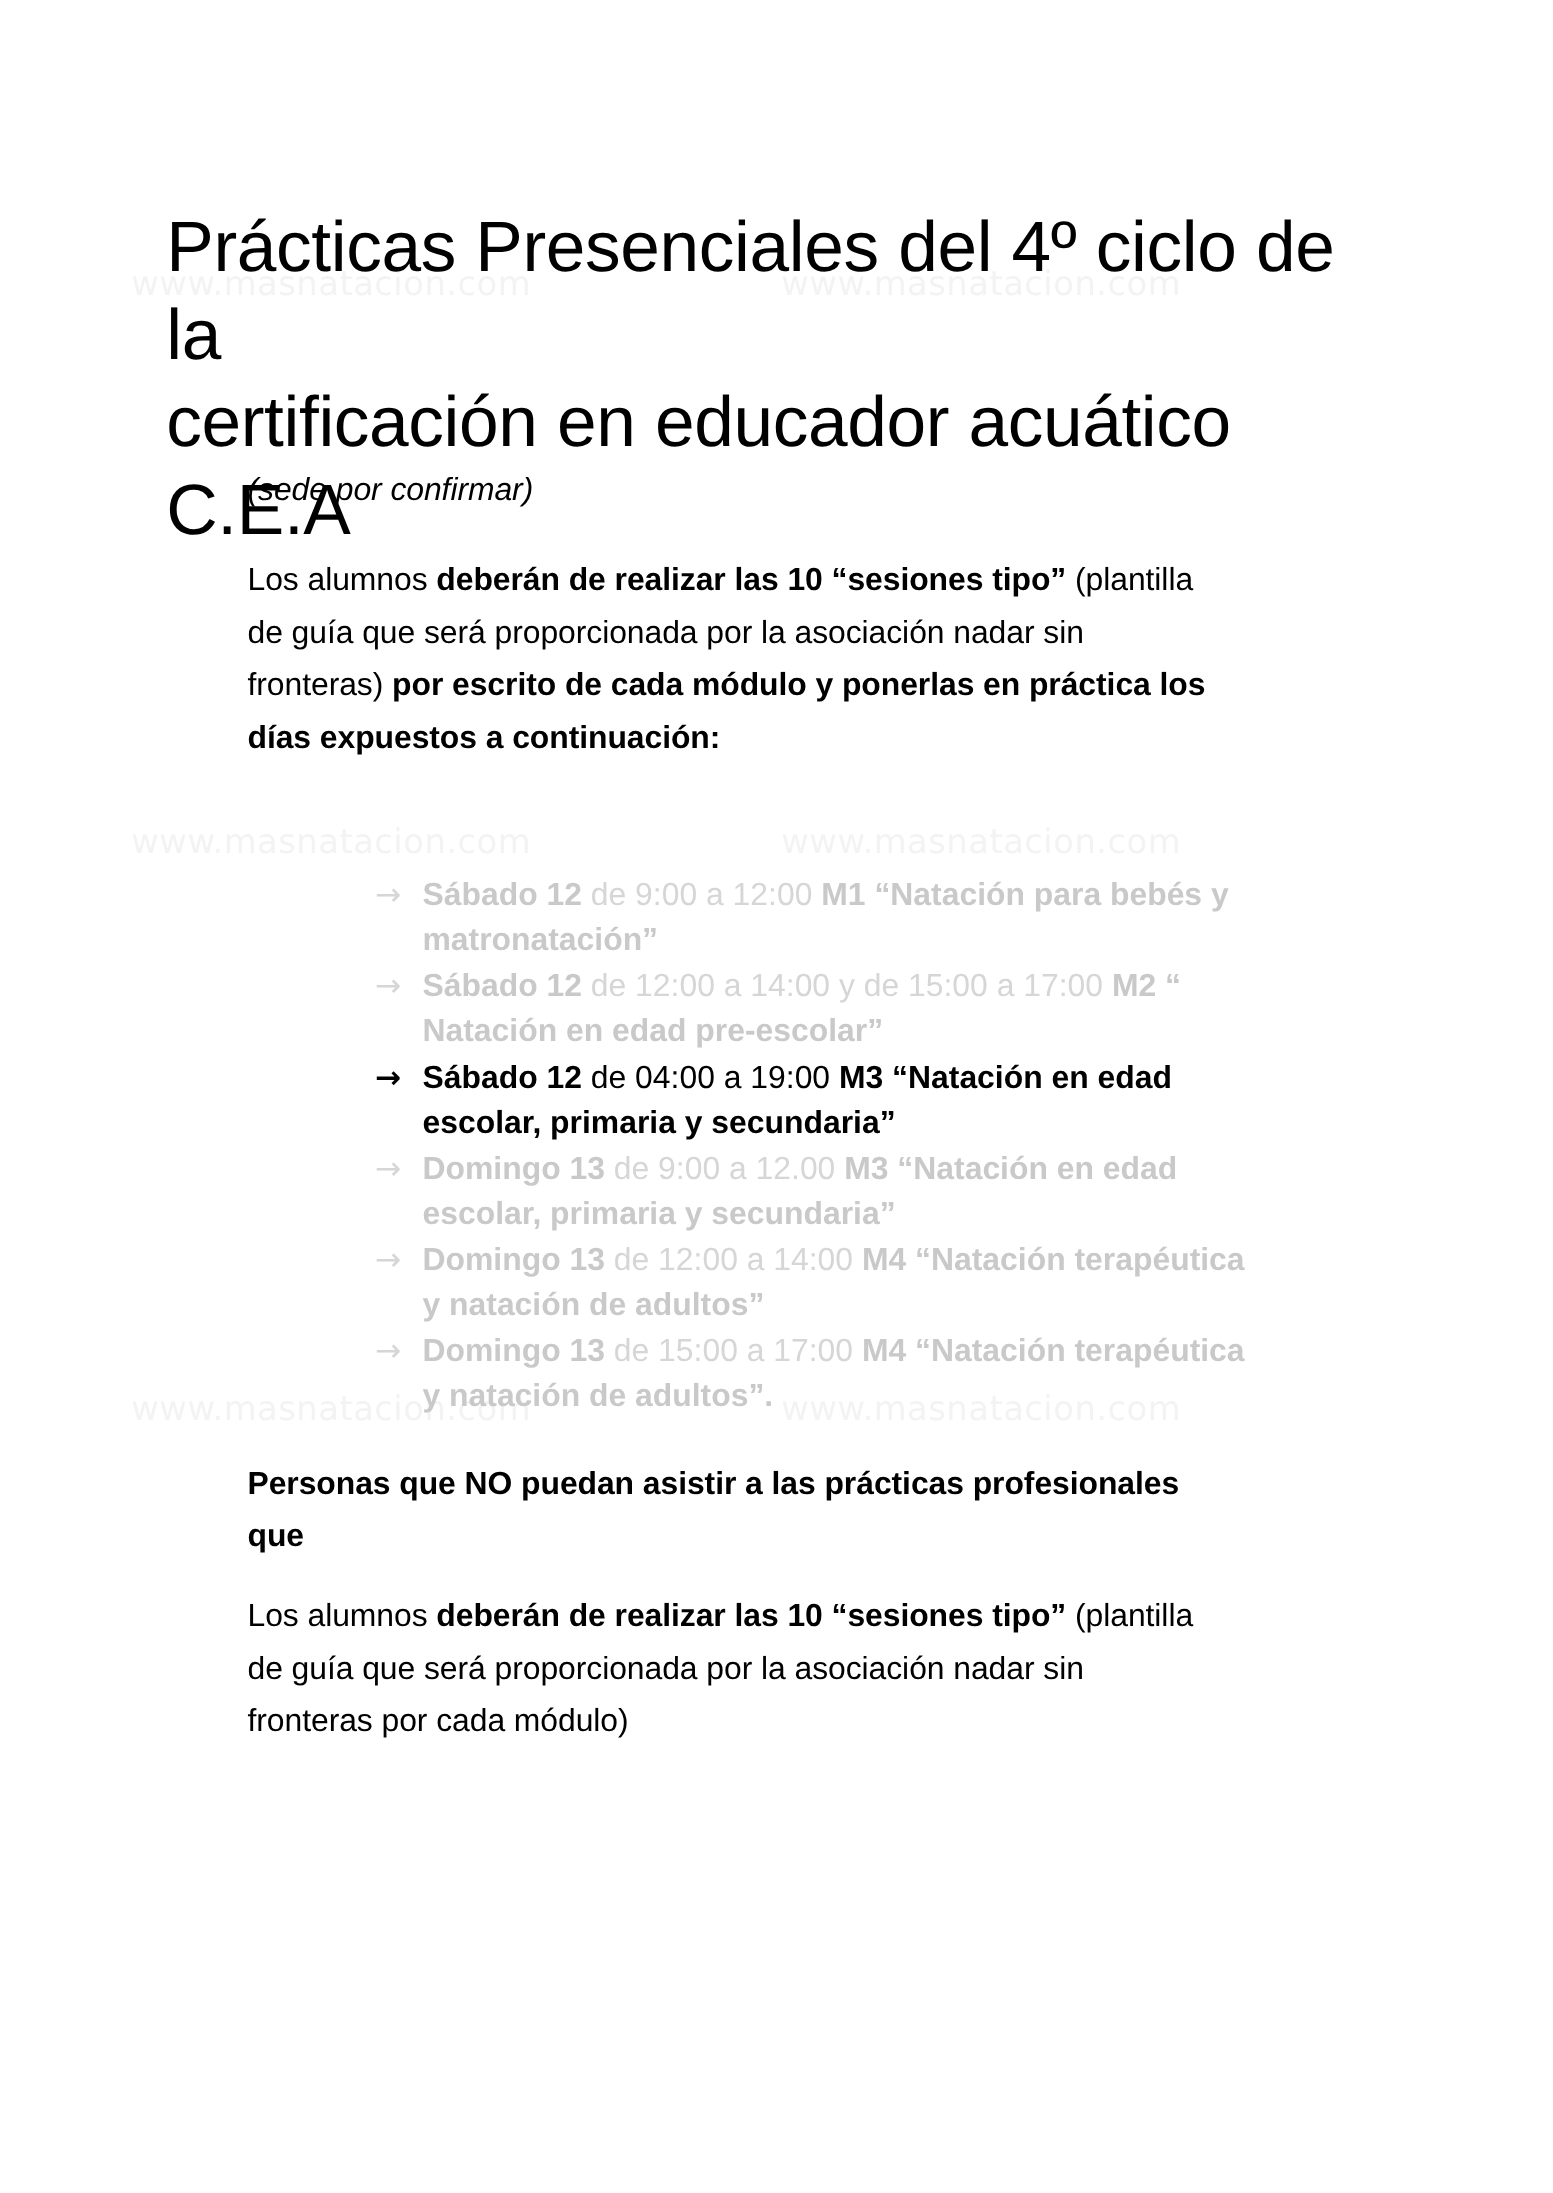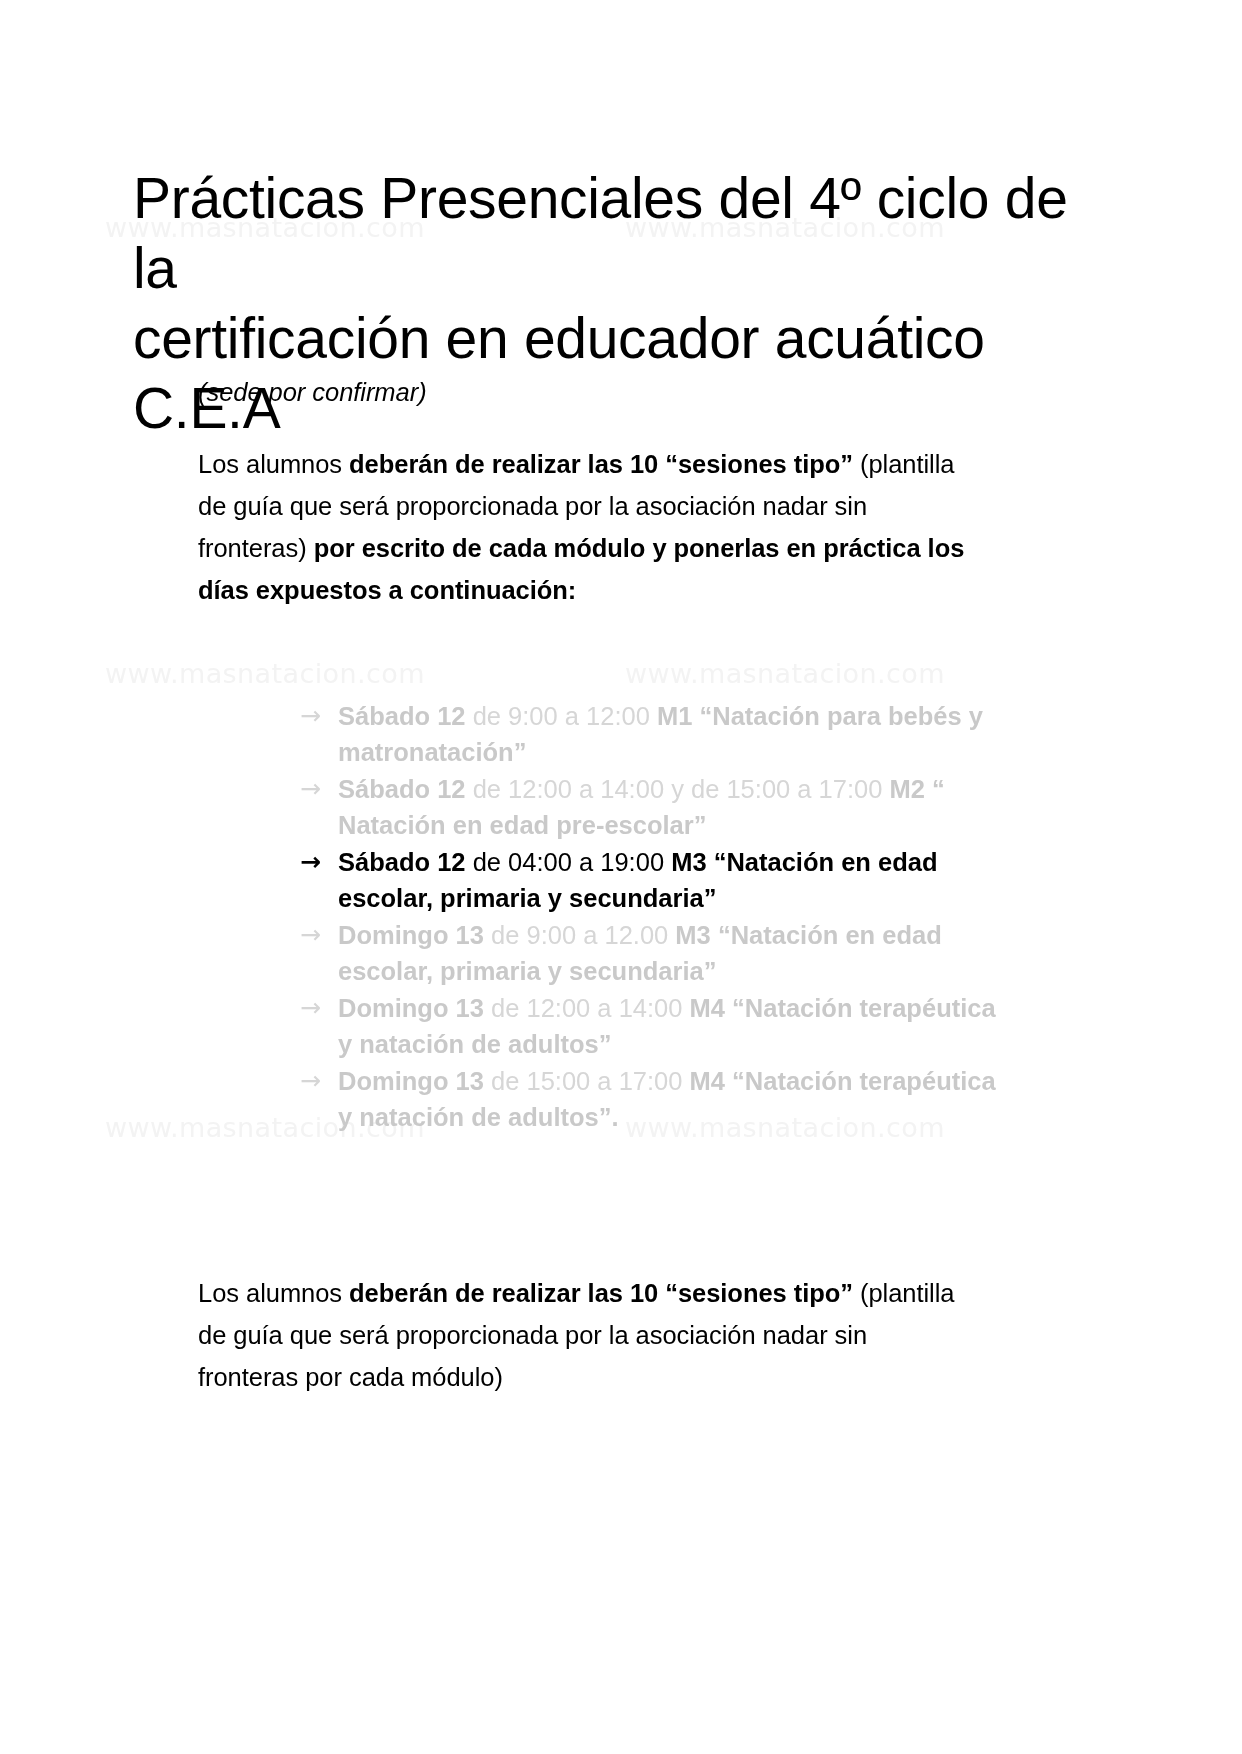--- a/index.html
+++ b/index.html
@@ -186,20 +186,21 @@
       <span class="sched-arrow">→</span>
       <span class="sched-text">
         <span class="b"> Domingo 13</span><span> de 15:00 a 17:00 </span><span class="b">M4</span><span class="b"> “Natación</span>
         <span class="b">terapéutica y natación de adultos”.</span>
       </span>
     </div>
 
   </div>
 
   <div class="body-block" id="para-no-asistir">
+    <div class="b"><span>Personas que NO puedan asistir a las prácticas profesionales que</span></div>
   </div>
 
   <div class="body-block" id="para-sesiones2">
     <div><span>Los alumnos </span><span class="b">deberán de realizar las 10 “sesiones tipo”</span><span> (plantilla</span></div>
     <div><span>de guía que será proporcionada por la asociación nadar sin</span></div>
     <div><span>fronteras por cada módulo)</span></div>
   </div>
 
 </div>
 

